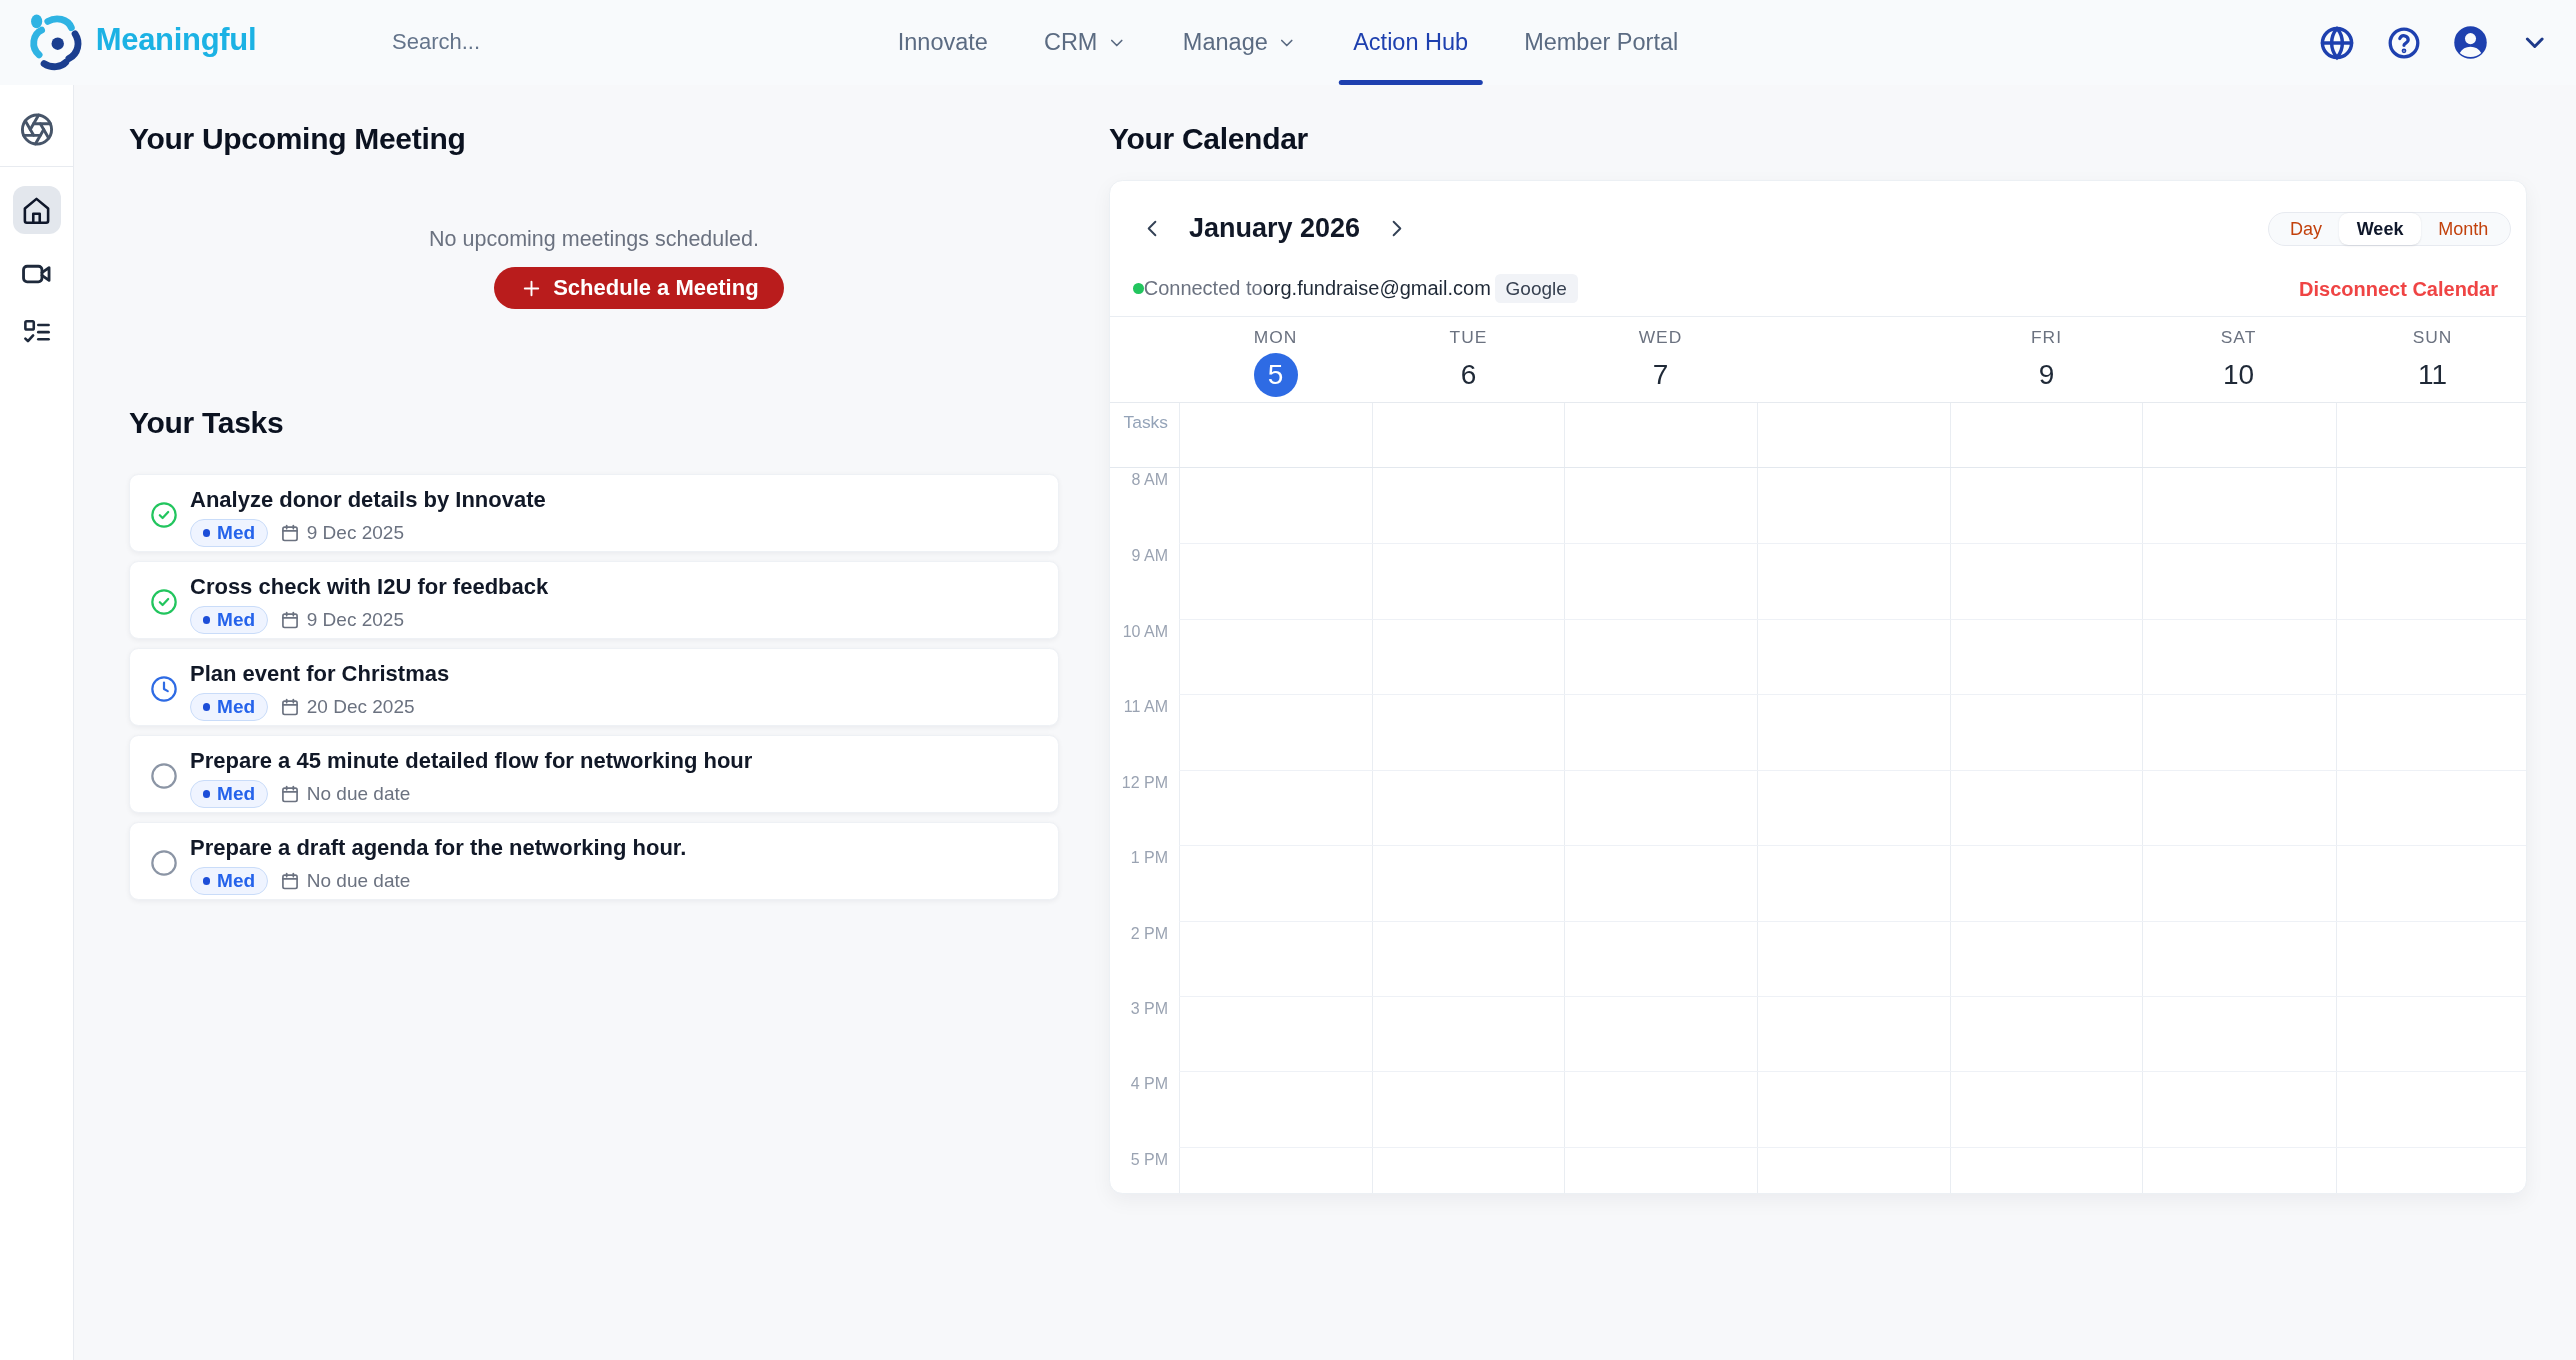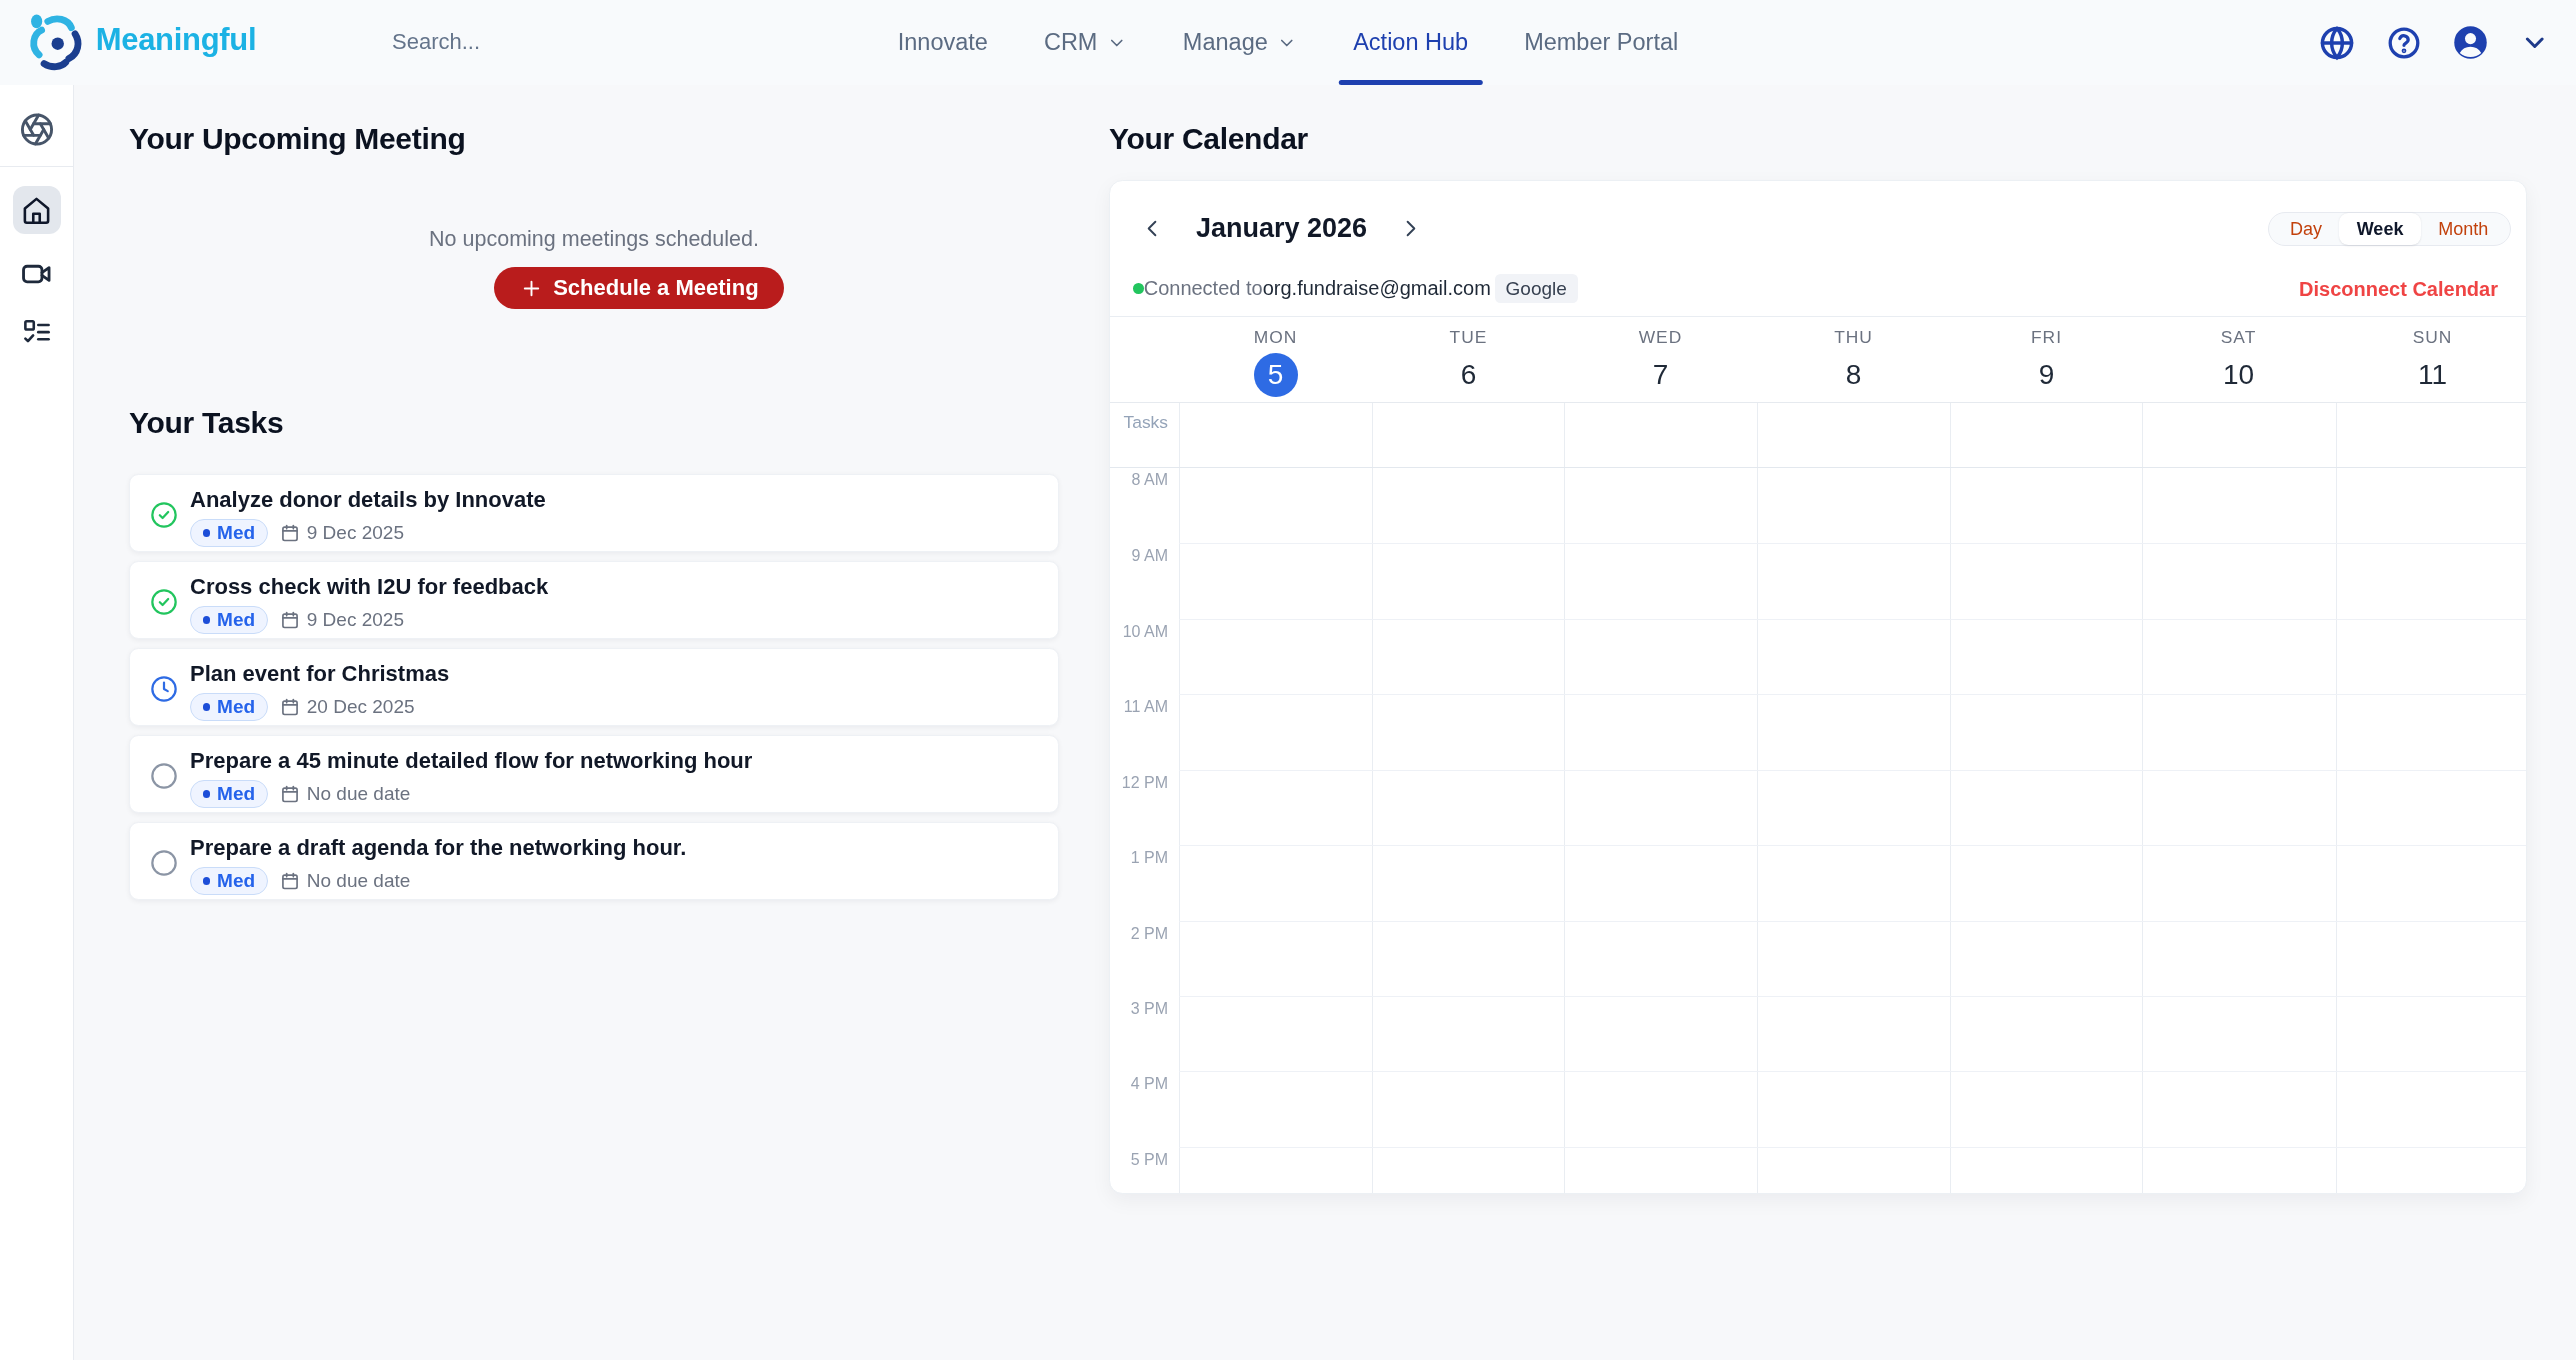--- a/index.html
+++ b/index.html
@@ -56,21 +56,21 @@
   .pill { display:inline-flex; align-items:center; gap:6.7px; height:28px; padding:0 12px;
           background:#eff4ff; border:1.3px solid #c9dcf9; border-radius:14.8px;
           font-size:19px; font-weight:600; color:#2563eb; }
   .pill-dot { width:7.4px; height:7.4px; border-radius:50%; background:#1d4ed8; }
   .task-date { display:flex; align-items:center; gap:6.7px; font-size:19px; color:#6b7280; }
 
   
   .cal-card { position:absolute; left:1109px; top:180px; width:1418px; height:1014px; background:#fff;
               border:0.7px solid #ecf0f4; border-radius:13.4px; box-shadow:0 6.7px 20px rgba(15,23,42,.05);
               overflow:hidden; }
-  .cal-head { position:absolute; left:27px; top:32px; display:flex; align-items:center; gap:23px; }
+  .cal-head { position:absolute; left:27px; top:32px; display:flex; align-items:center; gap:16px; }
   .chev-btn { width:31px; height:31px; border:none; background:transparent; display:flex;
               align-items:center; justify-content:center; cursor:pointer; }
   .month-title { width:181px; text-align:center; font-size:27px; font-weight:600; color:#111827; }
   .views { position:absolute; right:15.4px; top:31px; height:34px; display:flex; align-items:center;
            background:#f8fafc; border:0.7px solid #e7eaf0; border-radius:17.4px; padding:0 4px; }
   .view-btn { padding:5.4px 17.4px; font-size:18px; color:#c2410c; border-radius:9.4px; cursor:pointer; white-space:nowrap; }
   .view-btn.active { background:#fff; color:#0f172a; font-weight:600; box-shadow:0 0.7px 2px rgba(15,23,42,.10); }
   .connect-row { position:absolute; left:23px; top:93px; height:29.5px; display:flex; align-items:center; 
                  font-size:20px; color:#6b7280; }
   .connect-email { color:#1f2937; font-weight:500; }
@@ -391,24 +391,20 @@
     <div class="day-date"><span class="sel">5</span></div>
   </div>
   <div class="day-cell" style="left:262px;">
     <div class="day-name">TUE</div>
     <div class="day-date">6</div>
   </div>
   <div class="day-cell" style="left:454px;">
     <div class="day-name">WED</div>
     <div class="day-date">7</div>
   </div>
-  <div class="day-cell" style="left:647px;">
-    <div class="day-name">THU</div>
-    <div class="day-date">8</div>
-  </div>
   <div class="day-cell" style="left:840px;">
     <div class="day-name">FRI</div>
     <div class="day-date">9</div>
   </div>
   <div class="day-cell" style="left:1032px;">
     <div class="day-name">SAT</div>
     <div class="day-date">10</div>
   </div>
   <div class="day-cell" style="left:1226px;">
     <div class="day-name">SUN</div>

